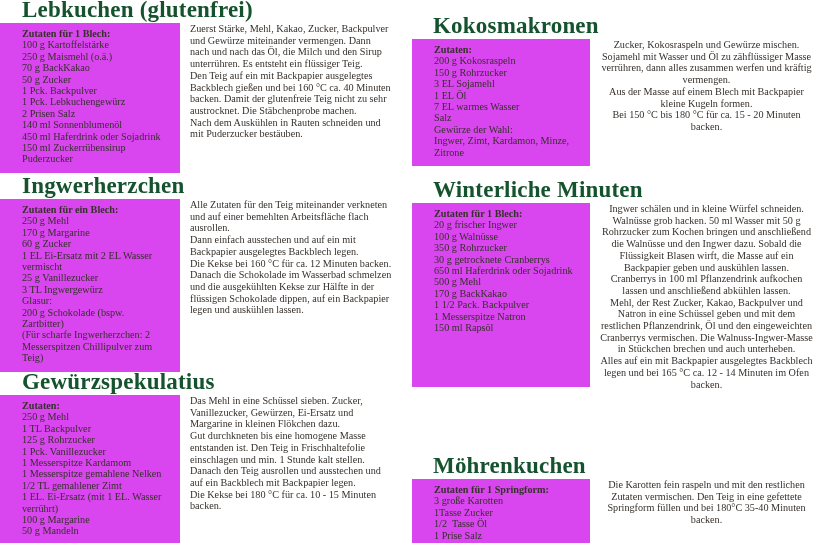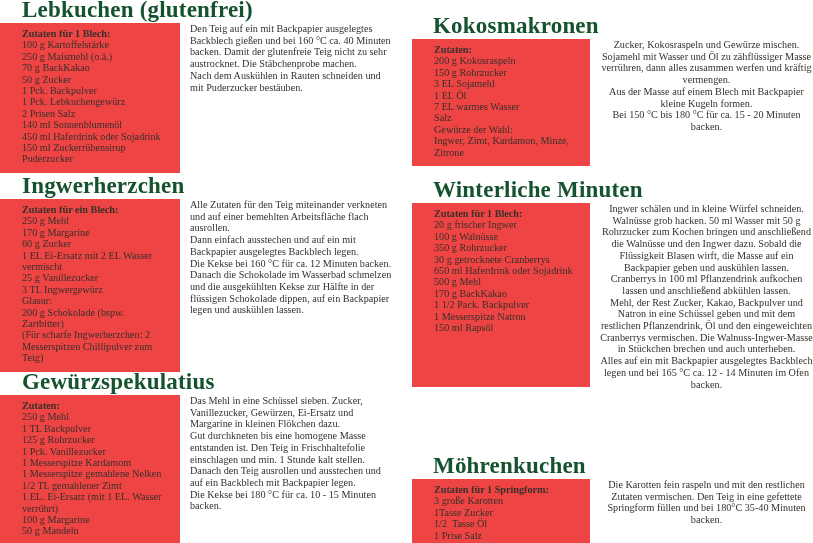--- a/index.html
+++ b/index.html
@@ -19,21 +19,21 @@
     font-size: 23px;
     line-height: 20px;
     font-weight: 700;
     margin: 0 0 3px 22px;
     letter-spacing: 0.2px;
     color: #14532d;
   }
   .row { display: flex; align-items: flex-start; }
 
   .ingbox {
-    background: #ef4444;
+    background: #d946ef;
     box-sizing: border-box;
     padding: 5px 12px 8px 22px;
     flex: 0 0 auto;
   }
   .col-left  .ingbox { width: 180px; }
   .col-right .ingbox { width: 178px; }
 
   .ing-header {
     font-weight: 700;
     font-size: 10.2px;
@@ -74,20 +74,21 @@
           <div class="ingline">1 Pck. Backpulver</div>
           <div class="ingline">1 Pck. Lebkuchengewürz</div>
           <div class="ingline">2 Prisen Salz</div>
           <div class="ingline">140 ml Sonnenblumenöl</div>
           <div class="ingline">450 ml Haferdrink oder Sojadrink</div>
           <div class="ingline">150 ml Zuckerrübensirup</div>
           <div class="ingline">Puderzucker</div>
         </div>
     </div>
     <div class="instr">
+        <p>Zuerst Stärke, Mehl, Kakao, Zucker, Backpulver und Gewürze miteinander vermengen. Dann nach und nach das Öl, die Milch und den Sirup unterrühren. Es entsteht ein flüssiger Teig.</p>
         <p>Den Teig auf ein mit Backpapier ausgelegtes Backblech gießen und bei 160 °C ca. 40 Minuten backen. Damit der glutenfreie Teig nicht zu sehr austrocknet. Die Stäbchenprobe machen.</p>
         <p>Nach dem Auskühlen in Rauten schneiden und mit Puderzucker bestäuben.</p>
       </div>
   </div>
 </section>
 
 <section class="section col-left" style="left:0; top:176px;">
   <h2 class="title">Ingwerherzchen</h2>
   <div class="row">
     <div class="ingbox" style="min-height:157px;">

